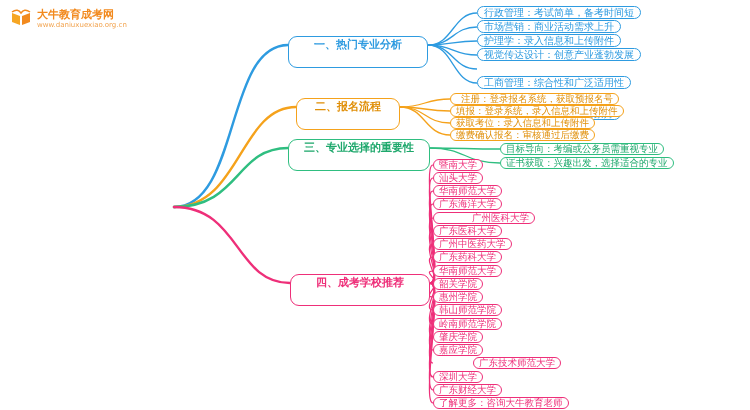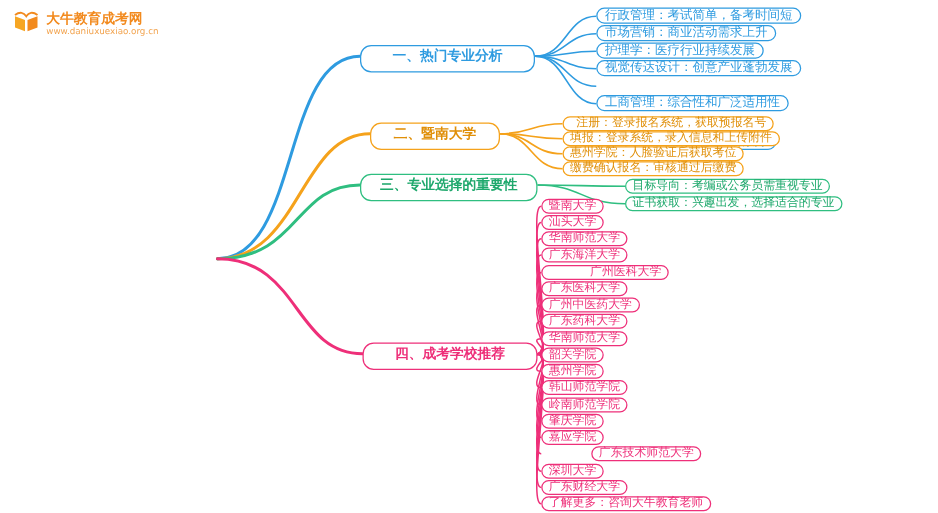--- a/index.html
+++ b/index.html
@@ -6,21 +6,21 @@
   #canvas{
     position:relative;width:750px;height:410px;background:#ffffff;
     font-family:"DejaVu Sans","Liberation Sans",sans-serif;overflow:hidden;
   }
   .wires{position:absolute;left:0;top:0;z-index:0;}
   .node{
     position:absolute;z-index:2;background:#fff;border:1px solid;border-radius:8px;
     white-space:nowrap;box-sizing:border-box;
   }
   .branch{
-    height:22px;line-height:16px;font-size:11px;font-weight:bold;text-align:center;
+    height:32px;line-height:16px;font-size:11px;font-weight:bold;text-align:center;
     border-radius:9px;
   }
   .child{height:13px;line-height:11px;font-size:10px;padding:0 6px;}
   .child-sm{height:12px;line-height:10px;font-size:9.5px;padding:0 5px;}
   .root-node{
     height:22px;line-height:19px;font-size:11.5px;font-weight:bold;text-align:center;
     width:162px;border-width:1.5px;border-radius:11px;
     border-color:#f3aac8;color:#d94f8c;
   }
   .c1{border-color:#2e9be0;color:#2e9be0;}
@@ -97,34 +97,34 @@
       <path d="M2,4 C6,1 9,2 11,5 C13,2 16,1 20,4" stroke="#f28a1e" stroke-width="1.5" fill="none"></path>
     </svg>
     <div class="logo-text">
       <div class="logo-title">大牛教育成考网</div>
       <div class="logo-url">www.daniuxuexiao.org.cn</div>
     </div>
   </div>
 
 
   <div class="node branch c1" style="left:288px;top:36px;width:140px;">一、热门专业分析</div>
-  <div class="node branch c2" style="left:296px;top:98px;width:104px;">二、暨南大学</div>
+  <div class="node branch c2" style="left:296px;top:98px;width:104px;">二、报名流程</div>
   <div class="node branch c3" style="left:288px;top:139px;width:142px;">三、专业选择的重要性</div>
   <div class="node branch c4" style="left:290px;top:274px;width:140px;">四、成考学校推荐</div>
 
   <div class="node child c1" style="left:477px;top:6px;">行政管理：考试简单，备考时间短</div>
   <div class="node child c1" style="left:477px;top:20px;">市场营销：商业活动需求上升</div>
-  <div class="node child c1" style="left:477px;top:34px;">护理学：医疗行业持续发展</div>
+  <div class="node child c1" style="left:477px;top:34px;">护理学：录入信息和上传附件</div>
   <div class="node child c1" style="left:477px;top:48px;">视觉传达设计：创意产业蓬勃发展</div>
   <div class="node child c1" style="left:477px;top:62px;margin-top:45px;">会计学：实用性和就业前景好</div>
   <div class="node child c1" style="left:477px;top:76px;">工商管理：综合性和广泛适用性</div>
 
   <div class="node child-sm c2" style="left:450px;top:93px;padding-left:10px;">注册：登录报名系统，获取预报名号</div>
   <div class="node child-sm c2" style="left:450px;top:105px;">填报：登录系统，录入信息和上传附件</div>
-  <div class="node child-sm c2" style="left:450px;top:117px;">惠州学院：人脸验证后获取考位</div>
+  <div class="node child-sm c2" style="left:450px;top:117px;">获取考位：录入信息和上传附件</div>
   <div class="node child-sm c2" style="left:450px;top:129px;">缴费确认报名：审核通过后缴费</div>
 
   <div class="node child-sm c3" style="left:500px;top:143px;">目标导向：考编或公务员需重视专业</div>
   <div class="node child-sm c3" style="left:500px;top:157px;">证书获取：兴趣出发，选择适合的专业</div>
 
   <div class="node child-sm c4" style="left:433px;top:159px;">暨南大学</div>
   <div class="node child-sm c4" style="left:433px;top:172px;">汕头大学</div>
   <div class="node child-sm c4" style="left:433px;top:185px;">华南师范大学</div>
   <div class="node child-sm c4" style="left:433px;top:198px;">广东海洋大学</div>
   <div class="node child-sm c4" style="left:433px;top:212px;padding-left:38px;">广州医科大学</div>

